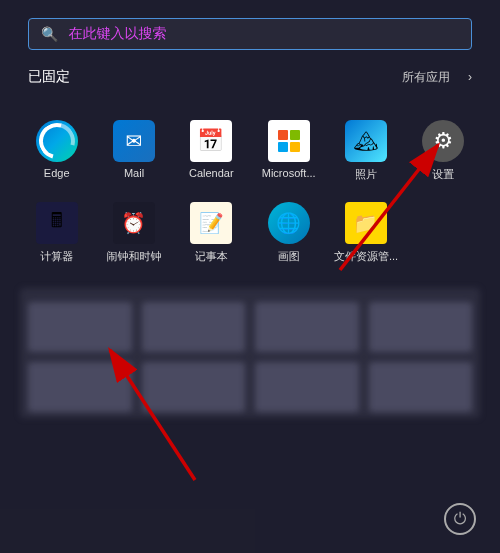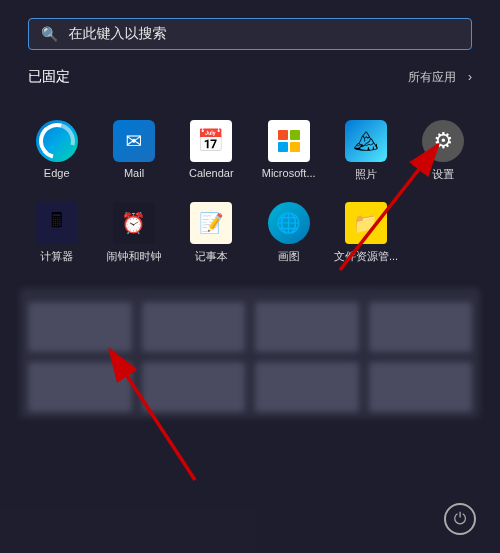--- a/index.html
+++ b/index.html
@@ -30,21 +30,21 @@
       align-items: center;
       padding: 6px 12px;
       background: rgba(255,255,255,0.05);
     }
     .search-icon-wrap {
       color: #aaa;
       margin-right: 10px;
       font-size: 14px;
     }
     .search-placeholder {
-      color: #e5e5e5;
+      color: #d946ef;
       font-size: 14px;
     }
 
     
     .section-header {
       display: flex;
       justify-content: space-between;
       align-items: center;
       padding: 0 28px;
       margin-bottom: 28px;
@@ -53,21 +53,21 @@
       color: #ffffff;
       font-size: 14px;
       font-weight: 500;
     }
     .all-apps-link {
       color: #ccc;
       font-size: 12px;
       cursor: pointer;
       display: flex;
       align-items: center;
-      gap: 12px;
+      gap: 18px;
     }
 
     
     .apps-grid {
       display: grid;
       grid-template-columns: repeat(6, 1fr);
       gap: 4px 4px;
       padding: 0 20px;
       margin-bottom: 8px;
     }

